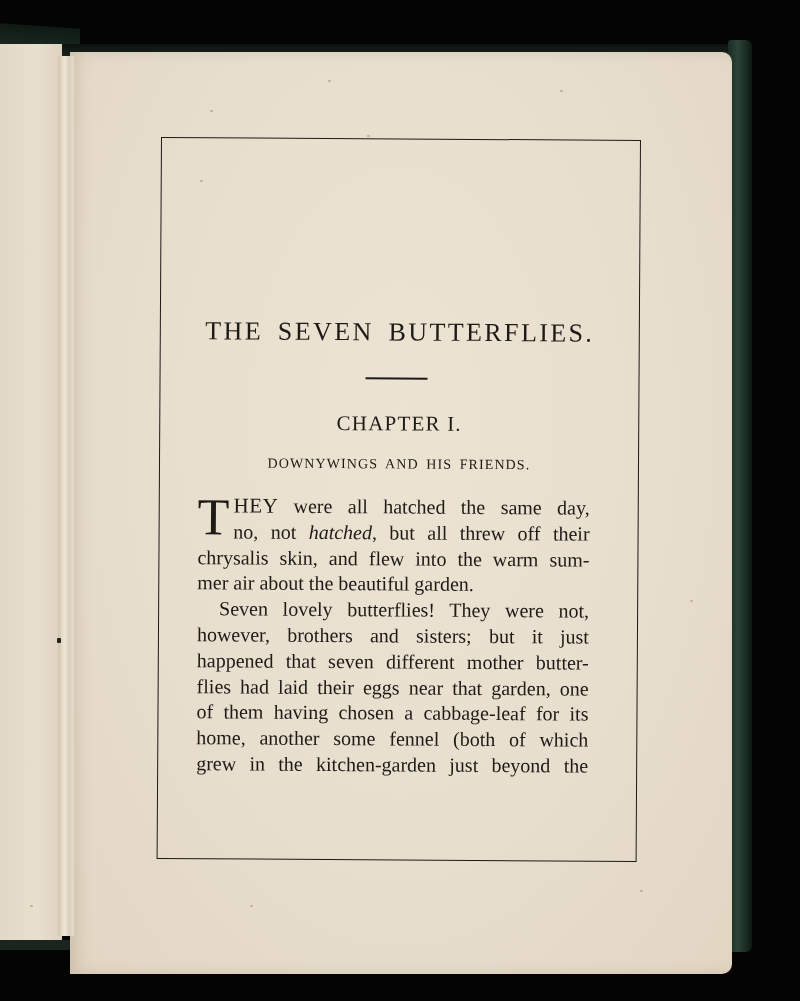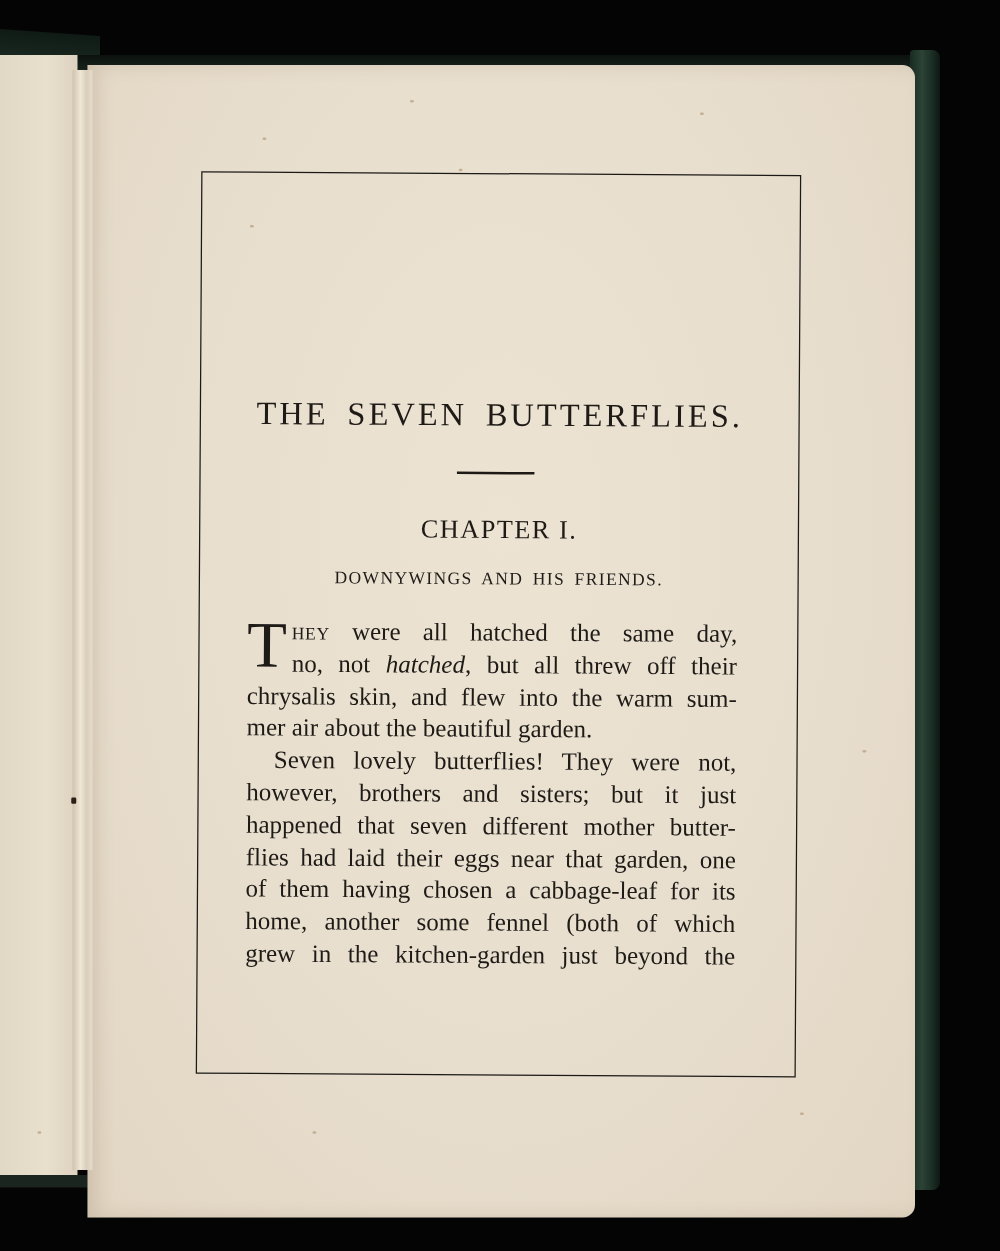--- a/index.html
+++ b/index.html
@@ -164,21 +164,21 @@
     .drop-cap {
       float: left;
       font-size: 52px;
       line-height: 44px;
       height: 46px;
       margin-top: 2px;
       margin-right: 4px;
       font-family: "Liberation Serif", "DejaVu Serif", serif;
     }
     .smallcaps {
-      font-size: 14px;
+      font-size: 21px;
       letter-spacing: 0.5px;
     }
     em {
     }
     .first-line-wrap {
       display: block;
       height: 25.8px;
       text-align: justify;
       text-align-last: justify;
       white-space: nowrap;

